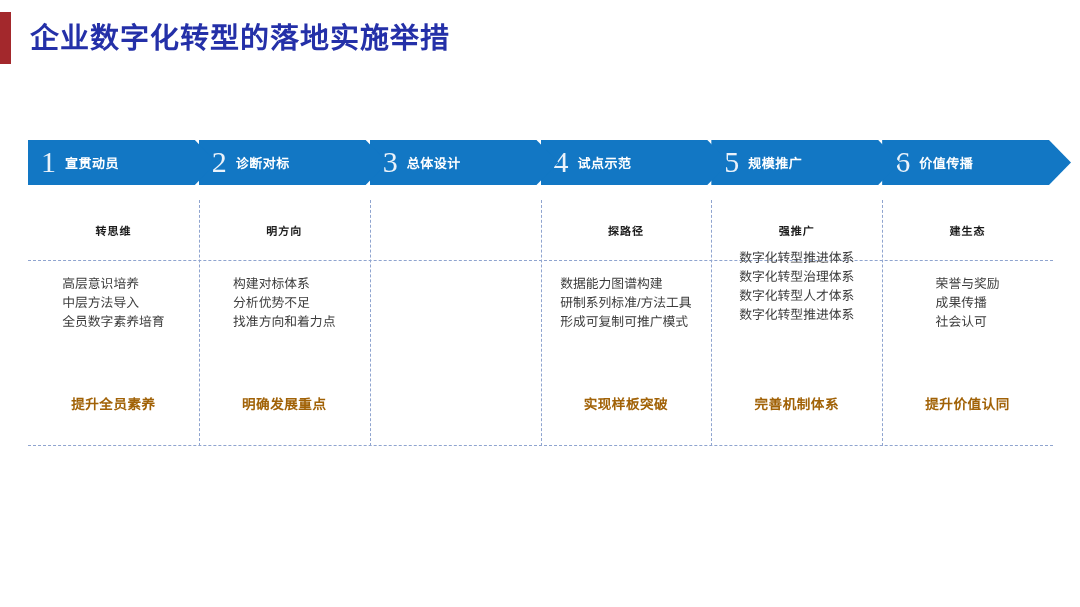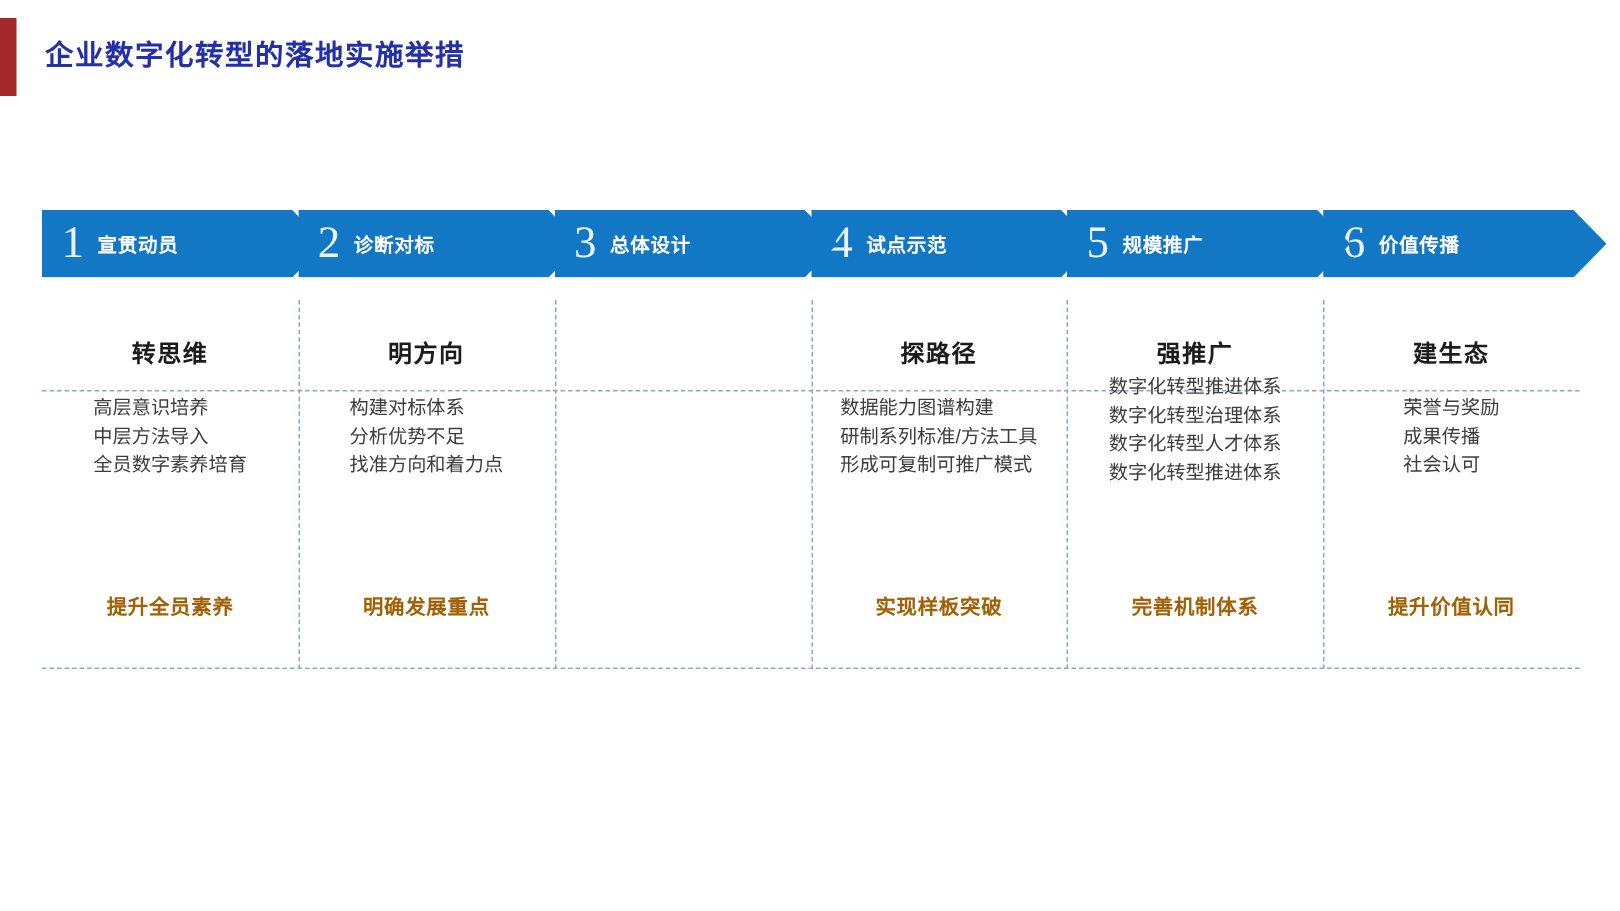--- a/index.html
+++ b/index.html
@@ -24,21 +24,21 @@
     left: 0;
     top: 12px;
     width: 11px;
     height: 52px;
     background: #a3282c;
   }
   .page-title {
     position: absolute;
     left: 30px;
     top: 18px;
-    font-size: 19px;
+    font-size: 29px;
     font-weight: bold;
     color: #2430a8;
     letter-spacing: 1px;
     line-height: 40px;
     white-space: nowrap;
   }
 
   
   .diagram {
     position: absolute;
@@ -117,29 +117,29 @@
     top: 60px;
     height: 246px;
     box-sizing: border-box;
   }
   .col-theme {
     position: absolute;
     top: 22px;
     left: 0;
     width: 100%;
     text-align: center;
-    font-size: 16px;
+    font-size: 11px;
     font-weight: bold;
     color: #1c1c1c;
     letter-spacing: 1px;
     white-space: nowrap;
   }
   .col-details {
     position: absolute;
-    top: 62px;
+    top: 74px;
     left: 0;
     width: 100%;
     display: flex;
     flex-direction: column;
     align-items: center;
   }
   .col-details.tall { top: 48px; }
   .detail-lines {
     display: inline-block;
     text-align: left;

